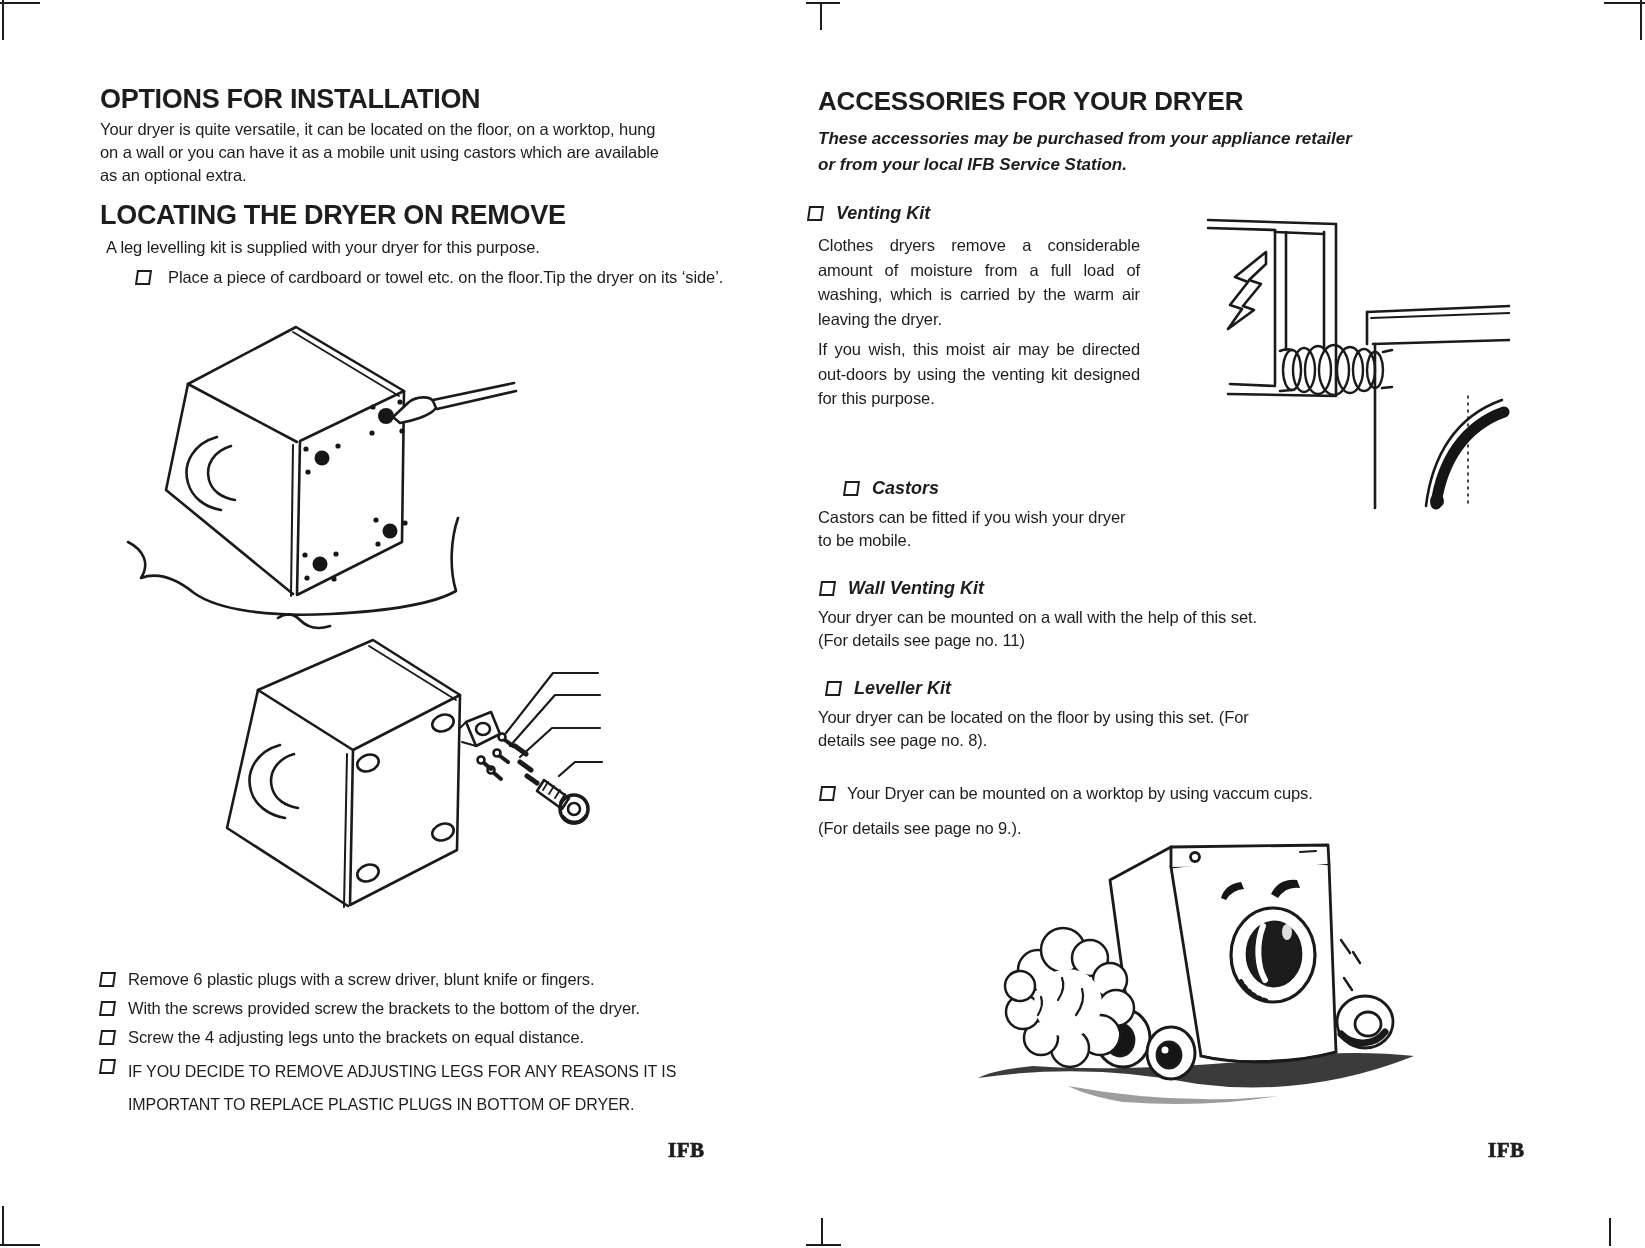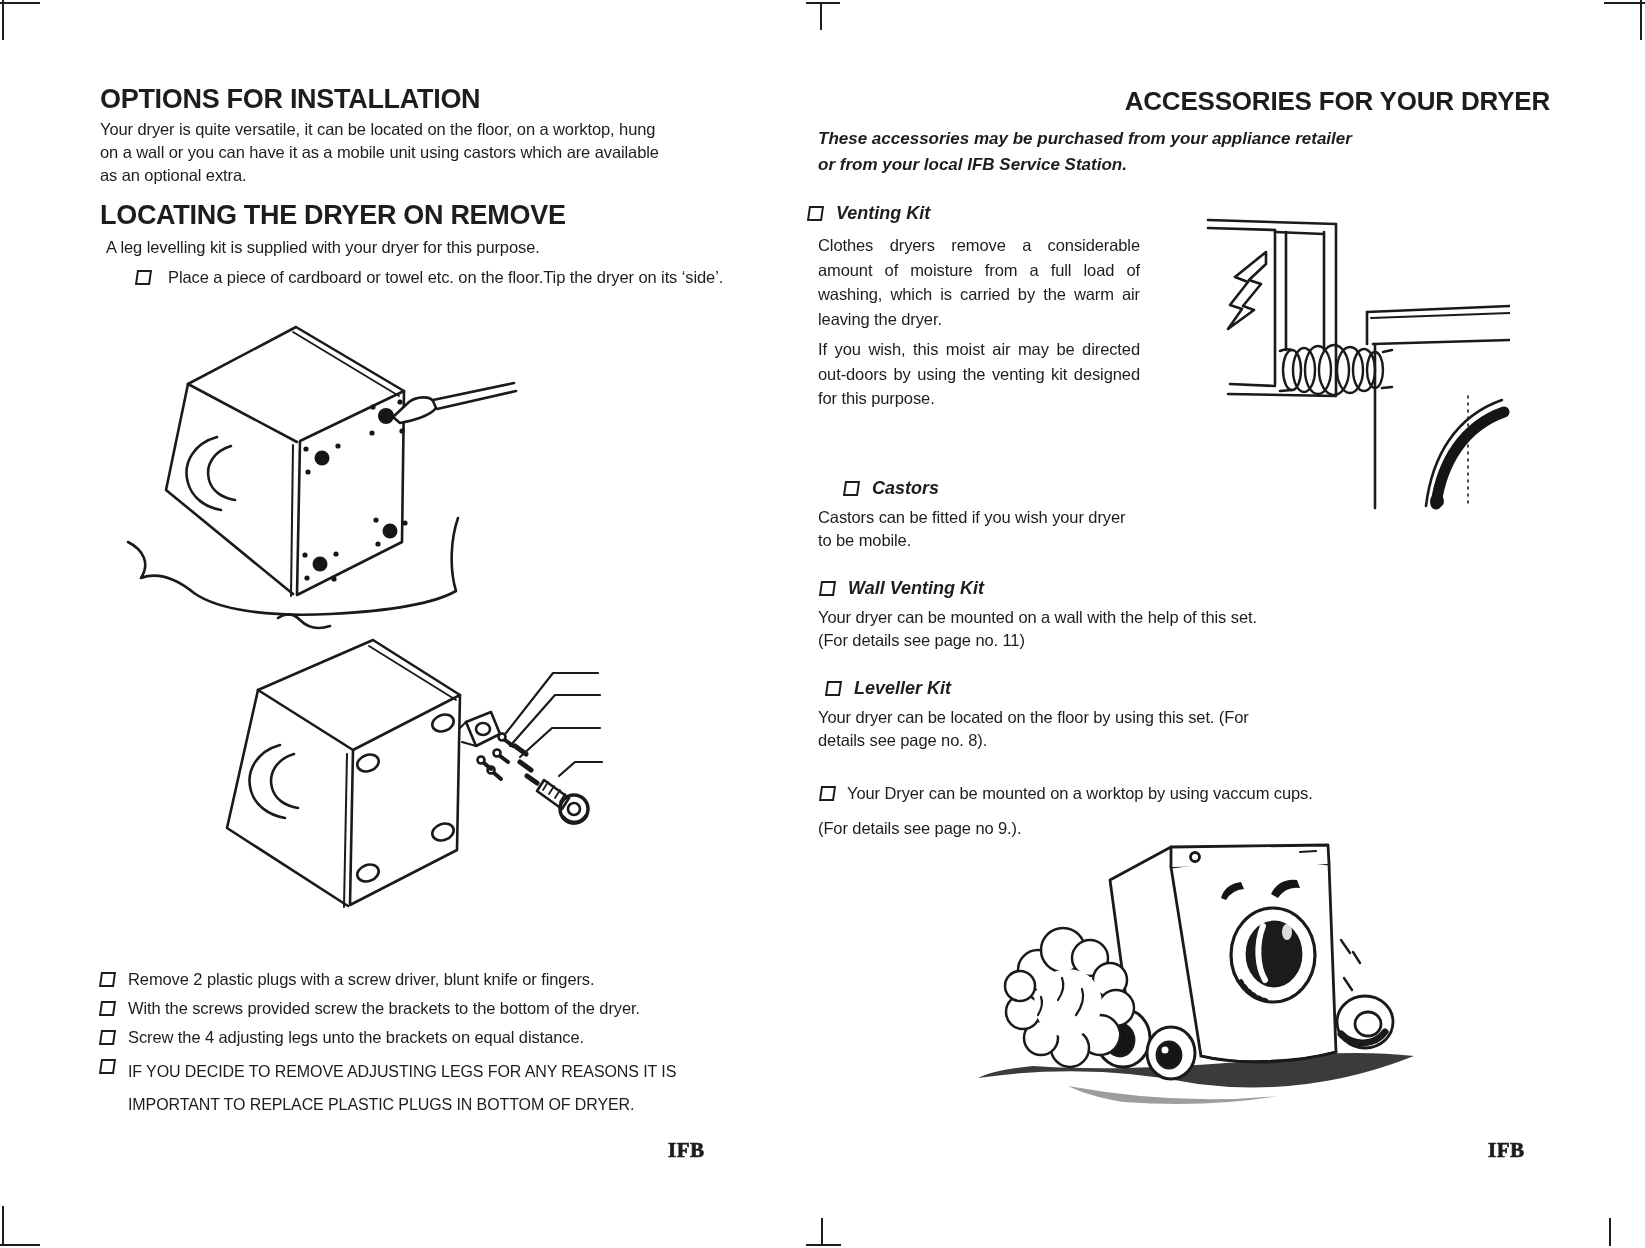--- a/index.html
+++ b/index.html
@@ -15,21 +15,21 @@
   .chk{display:inline-block;width:11px;height:11px;border:2.2px solid #1d1d1b;
        transform:skewX(-8deg);flex:none;margin-top:4px;background:#fff;}
   .brow{display:flex;align-items:flex-start;}
   .sec-h{display:flex;align-items:center;gap:13px;font-size:18px;font-weight:bold;font-style:italic;white-space:nowrap;}
   .sec-h .chk{margin-top:0;}
   .just{text-align:justify;}
   .caps-row span{line-height:33px;}
   .ifb{font-family:"Liberation Serif", serif;font-weight:bold;font-size:21px;
        letter-spacing:0.5px;-webkit-text-stroke:0.7px #1d1d1b;}
   .subtitle{font-size:17px;font-weight:bold;font-style:italic;line-height:25.5px;text-align:left;}
-  .rtitle{font-size:26px;font-weight:bold;letter-spacing:-0.2px;text-align:right;}
+  .rtitle{font-size:26px;font-weight:bold;letter-spacing:-0.2px;text-align:left;}
   svg{display:block;}
 </style>
 </head>
 <body>
 
 <div class="mark" style="left:2px;top:0;width:2px;height:40px;"></div>
 <div class="mark" style="left:0;top:2px;width:40px;height:2px;"></div>
 <div class="mark" style="left:806px;top:2px;width:34px;height:2px;"></div>
 <div class="mark" style="left:820px;top:2px;width:2px;height:28px;"></div>
 <div class="mark" style="left:1604px;top:2px;width:41px;height:2px;"></div>
@@ -144,21 +144,21 @@
       <path d="M398,172 l-5,8 M404,176 l-5,8 M410,180 l-5,8 M415,184 l-5,8" stroke-width="1.8"></path>
       <circle cx="424" cy="199" r="14" stroke-width="3.5"></circle>
       <circle cx="424" cy="199" r="6"></circle>
       <path d="M413,207 A14,14 0 0 0 436,206" stroke-width="4"></path>
     </g>
   </svg>
 
   <div class="abs" style="left:100px;top:968px;width:620px;">
     <div class="brow" style="gap:13px;margin-bottom:6px;">
       <span class="chk"></span>
-      <span class="body-text">Remove 2 plastic plugs with a screw driver, blunt knife or fingers.</span>
+      <span class="body-text">Remove 6 plastic plugs with a screw driver, blunt knife or fingers.</span>
     </div>
     <div class="brow" style="gap:13px;margin-bottom:6px;">
       <span class="chk"></span>
       <span class="body-text">With the screws provided screw the brackets to the bottom of the dryer.</span>
     </div>
     <div class="brow" style="gap:13px;margin-bottom:6px;">
       <span class="chk"></span>
       <span class="body-text">Screw the 4 adjusting legs unto the brackets on equal distance.</span>
     </div>
     <div class="brow caps-row" style="gap:13px;">

